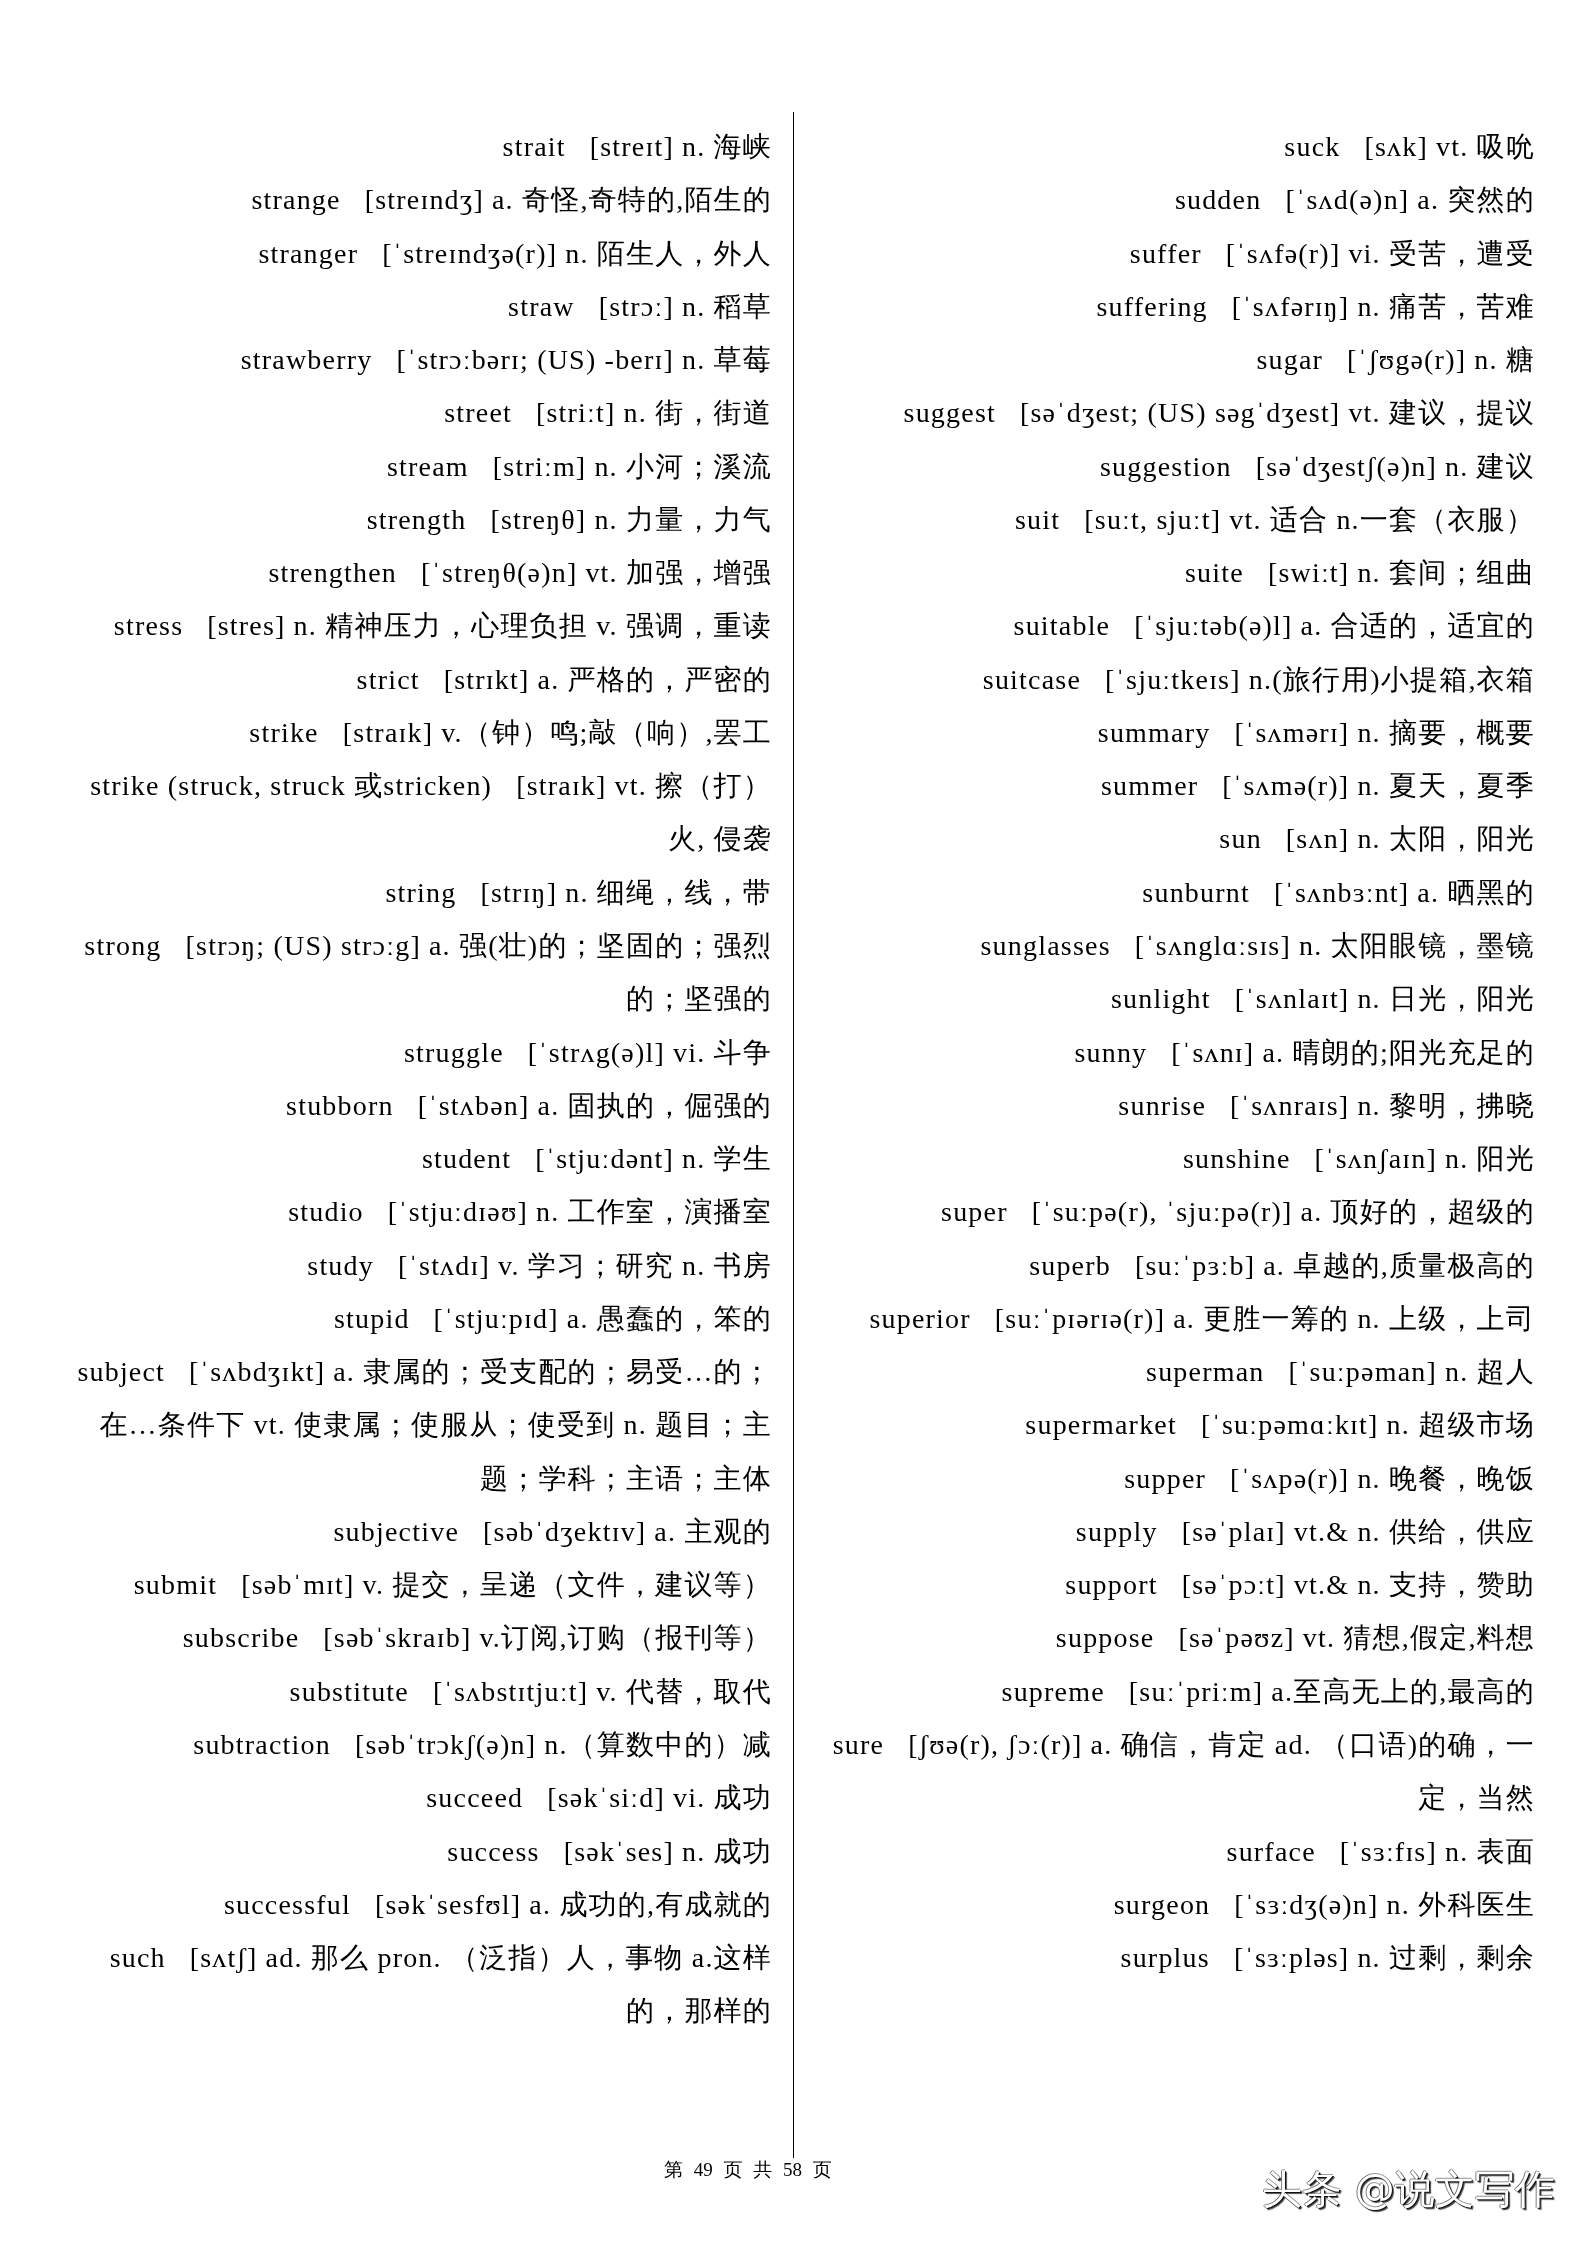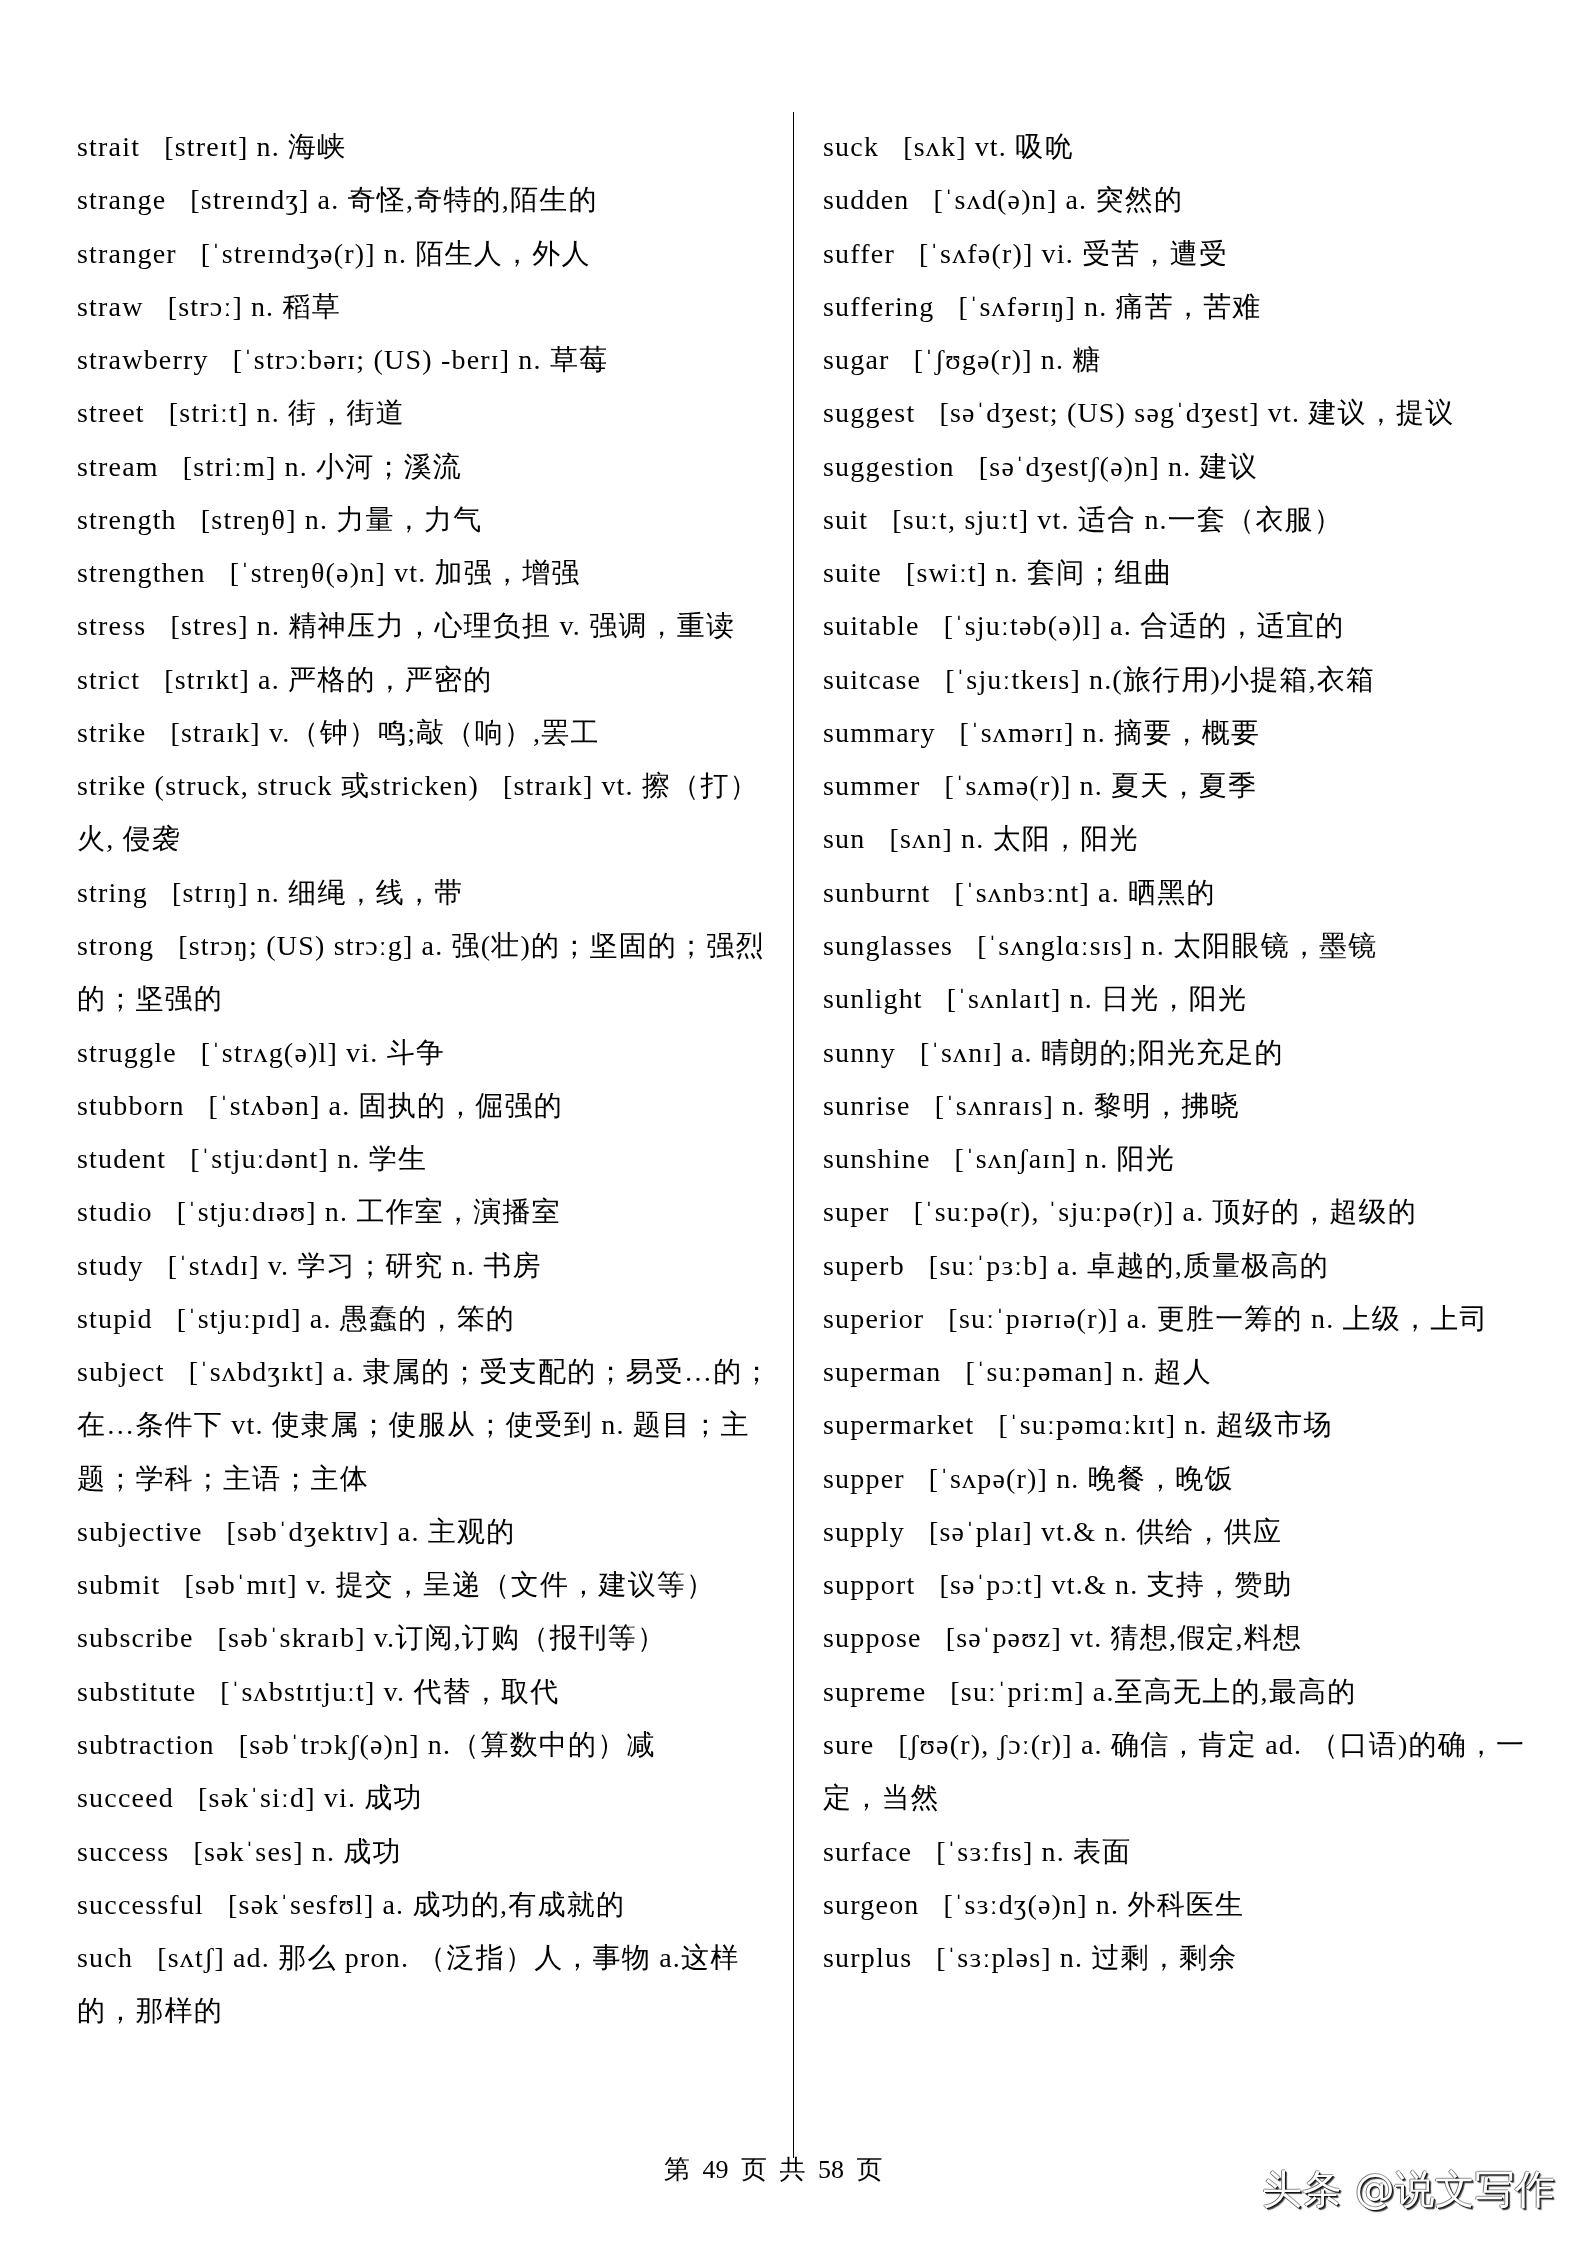--- a/index.html
+++ b/index.html
@@ -4,20 +4,21 @@
   <style>
     html, body { margin: 0; padding: 0; background: #ffffff; }
     .page {
       position: relative;
       width: 1587px;
       height: 2245px;
       background: #ffffff;
       overflow: hidden;
       font-family: "Liberation Serif", "DejaVu Serif", serif;
       color: #000000;
+      text-align: right;
     }
     .col {
       position: absolute;
       top: 120px;
       font-size: 28px;
       line-height: 53.27px;
       letter-spacing: 1.2px;
     }
     .col.left { left: 77px; width: 695px; }
     .col.right { left: 823px; width: 712px; }
@@ -30,21 +31,21 @@
       top: 112px;
       width: 1px;
       height: 2046px;
       background: #000000;
     }
     .footer {
       position: absolute;
       left: 664px;
       top: 2156px;
       font-family: "Liberation Serif", serif;
-      font-size: 26px;
+      font-size: 19px;
       line-height: 28px;
       word-spacing: 6px;
       color: #000000;
       white-space: nowrap;
     }
     .watermark {
       position: absolute;
       left: 1262px;
       top: 2164px;
       font-family: "DejaVu Sans", sans-serif;

